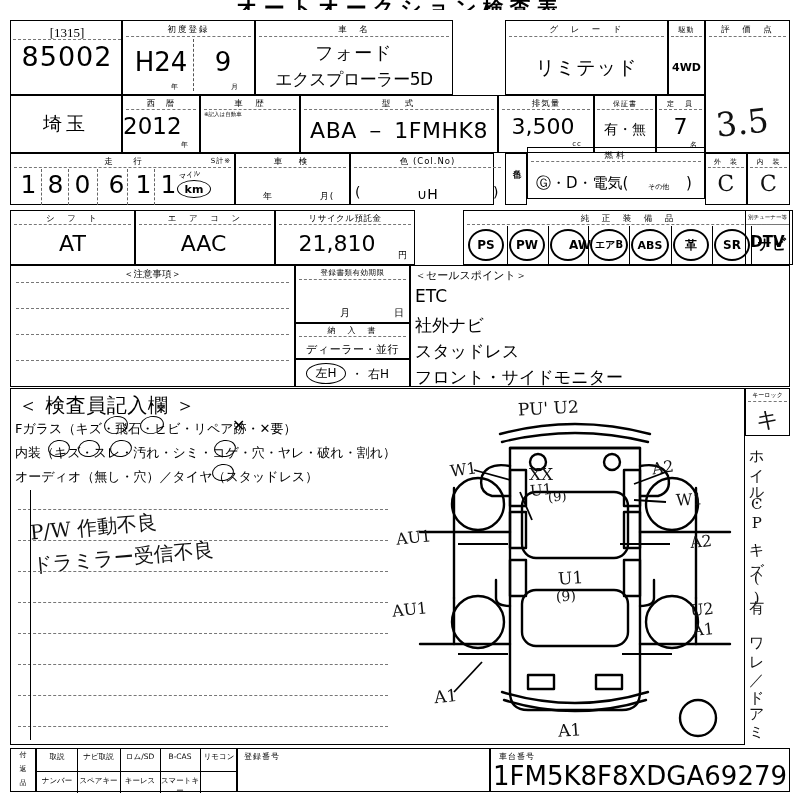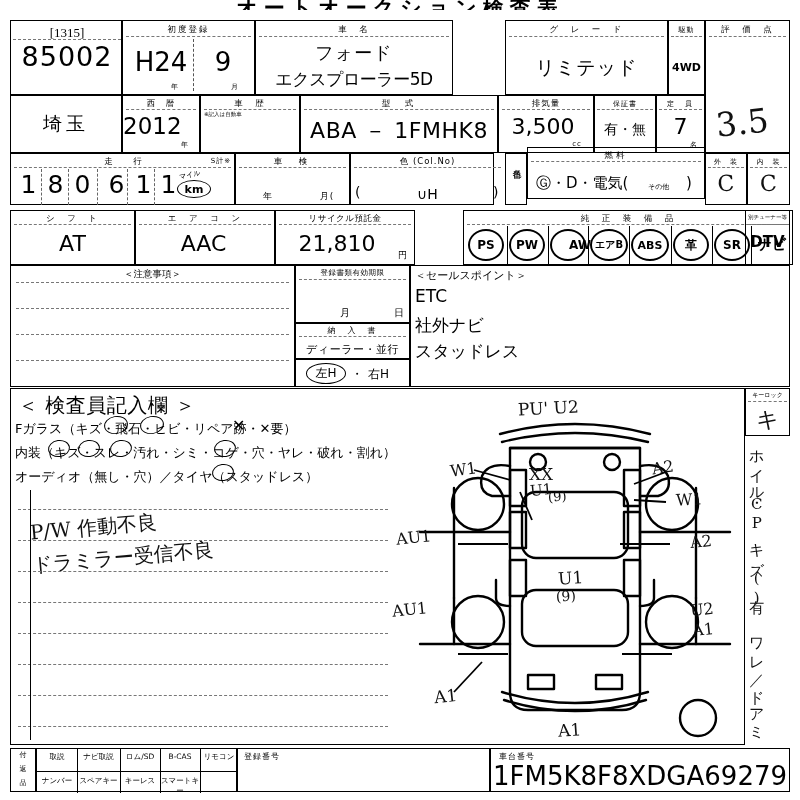--- a/index.html
+++ b/index.html
@@ -275,20 +275,21 @@
     <div class="abs ctr" style="left:10px;top:3px;width:40px;height:21px;border:1.5px solid #000;border-radius:50%;font-size:12px;">左H</div>
     <div class="abs" style="left:55px;top:6px;font-size:12px;">・</div>
     <div class="abs" style="left:72px;top:6px;font-size:12px;">右H</div>
   </div>
 
   <div class="bx" style="left:410px;top:265px;width:380px;height:122px;">
     <div class="abs" style="left:4px;top:2px;font-size:11px;">＜セールスポイント＞</div>
     <div class="abs" style="left:4px;top:20px;font-size:17px;">ETC</div>
     <div class="abs" style="left:4px;top:48px;font-size:17px;">社外ナビ</div>
     <div class="abs" style="left:4px;top:74px;font-size:17px;">スタッドレス</div>
+    <div class="abs" style="left:4px;top:100px;font-size:17px;">フロント・サイドモニター</div>
   </div>
 
   <div class="bx" style="left:10px;top:388px;width:735px;height:357px;">
   </div>
 
   <div class="abs" style="left:18px;top:392px;font-size:20px;letter-spacing:0.5px;">＜ 検査員記入欄 ＞</div>
   <div class="abs noteline" style="left:15px;top:420px;">Fガラス（キズ・飛石・ヒビ・リペア跡・✕要）</div>
   <div class="abs noteline" style="left:15px;top:444px;">内装（キズ・スレ・汚れ・シミ・コゲ・穴・ヤレ・破れ・割れ）</div>
   <div class="abs noteline" style="left:15px;top:468px;">オーディオ（無し・穴）／タイヤ（スタッドレス）</div>
 

